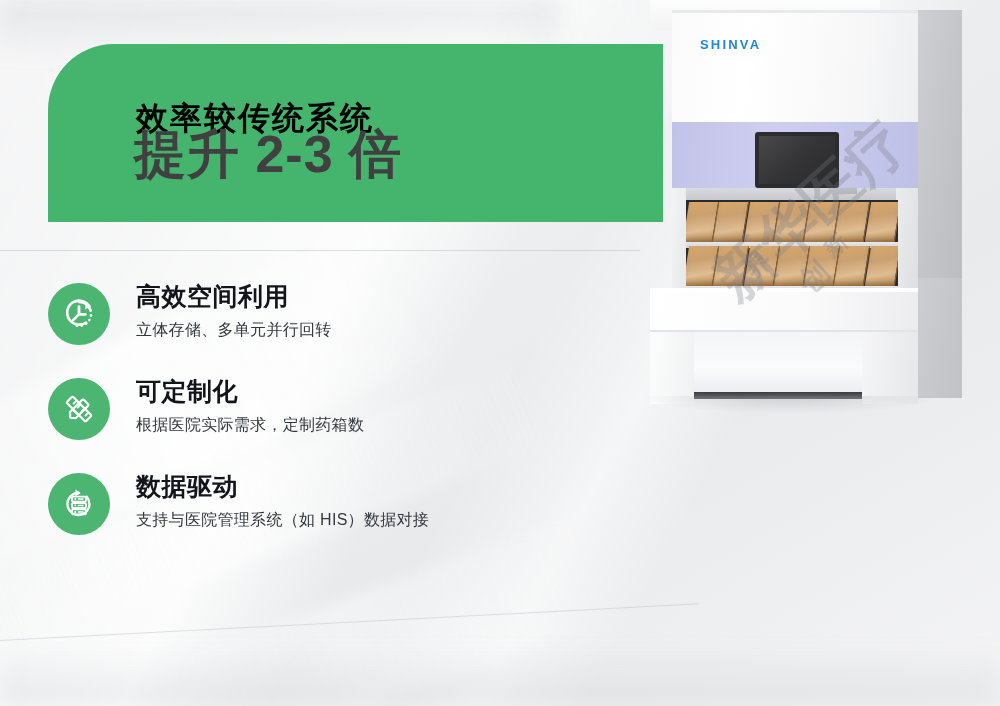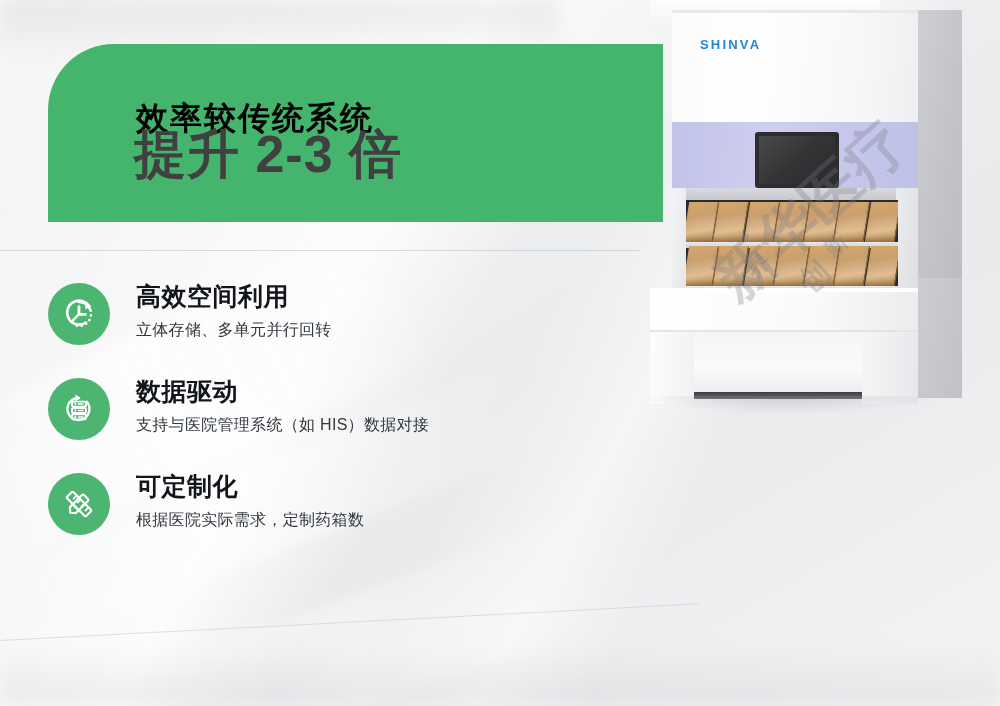--- a/index.html
+++ b/index.html
@@ -204,50 +204,50 @@
       <div class="feat-body">
         <div class="feat-title">高效空间利用</div>
         <div class="feat-desc">立体存储、多单元并行回转</div>
       </div>
     </div>
 
 
     <div class="feature">
       <div class="feat-icon">
         <svg width="40" height="40" viewBox="0 0 40 40" fill="none">
+          <g transform="rotate(45 20 20)">
+            <rect x="6.5" y="15.6" width="27" height="8.8" rx="1.4" stroke="#ffffff" stroke-width="2.2" fill="none"></rect>
+            <path d="M12.4 15.6 V20 M18 15.6 V20 M23.6 15.6 V20 M29.2 15.6 V20" stroke="#ffffff" stroke-width="1.9" stroke-linecap="round"></path>
+          </g>
+          <g transform="rotate(-45 20 20)">
+            <path d="M7.6 20 L11.4 15.8 H28.4 A1.5 1.5 0 0 1 29.9 17.3 V22.7 A1.5 1.5 0 0 1 28.4 24.2 H11.4 Z" stroke="#ffffff" stroke-width="2.2" fill="none" stroke-linejoin="round"></path>
+            <path d="M15.2 15.8 V24.2" stroke="#ffffff" stroke-width="2" stroke-linecap="round"></path>
+          </g>
+        </svg>
+      </div>
+      <div class="feat-body">
+        <div class="feat-title">可定制化</div>
+        <div class="feat-desc">根据医院实际需求，定制药箱数</div>
+      </div>
+    </div>
+
+    <div class="feature">
+      <div class="feat-icon">
+        <svg width="40" height="40" viewBox="0 0 40 40" fill="none">
           <path d="M27.6 12.6 A11 11 0 1 1 20 9" stroke="#ffffff" stroke-width="2.3" stroke-linecap="round" fill="none"></path>
           <path d="M16.6 5.6 L21.6 9.2 L16.4 12.2 Z" fill="#ffffff"></path>
           <rect x="13" y="12.6" width="14" height="5" rx="1.6" stroke="#ffffff" stroke-width="1.9" fill="none"></rect>
           <rect x="13" y="19" width="14" height="5" rx="1.6" stroke="#ffffff" stroke-width="1.9" fill="none"></rect>
           <rect x="13" y="25.4" width="14" height="5" rx="1.6" stroke="#ffffff" stroke-width="1.9" fill="none"></rect>
           <circle cx="16.3" cy="15.1" r="1.05" fill="#ffffff"></circle>
           <circle cx="16.3" cy="21.5" r="1.05" fill="#ffffff"></circle>
           <circle cx="16.3" cy="27.9" r="1.05" fill="#ffffff"></circle>
           <path d="M19.4 15.1 H24 M19.4 21.5 H24 M19.4 27.9 H24" stroke="#ffffff" stroke-width="1.5" stroke-linecap="round"></path>
         </svg>
       </div>
       <div class="feat-body">
         <div class="feat-title">数据驱动</div>
         <div class="feat-desc">支持与医院管理系统（如 HIS）数据对接</div>
       </div>
     </div>
 
-    <div class="feature">
-      <div class="feat-icon">
-        <svg width="40" height="40" viewBox="0 0 40 40" fill="none">
-          <g transform="rotate(45 20 20)">
-            <rect x="6.5" y="15.6" width="27" height="8.8" rx="1.4" stroke="#ffffff" stroke-width="2.2" fill="none"></rect>
-            <path d="M12.4 15.6 V20 M18 15.6 V20 M23.6 15.6 V20 M29.2 15.6 V20" stroke="#ffffff" stroke-width="1.9" stroke-linecap="round"></path>
-          </g>
-          <g transform="rotate(-45 20 20)">
-            <path d="M7.6 20 L11.4 15.8 H28.4 A1.5 1.5 0 0 1 29.9 17.3 V22.7 A1.5 1.5 0 0 1 28.4 24.2 H11.4 Z" stroke="#ffffff" stroke-width="2.2" fill="none" stroke-linejoin="round"></path>
-            <path d="M15.2 15.8 V24.2" stroke="#ffffff" stroke-width="2" stroke-linecap="round"></path>
-          </g>
-        </svg>
-      </div>
-      <div class="feat-body">
-        <div class="feat-title">可定制化</div>
-        <div class="feat-desc">根据医院实际需求，定制药箱数</div>
-      </div>
-    </div>
-
   </div>
 </div>
 
 </body></html>

